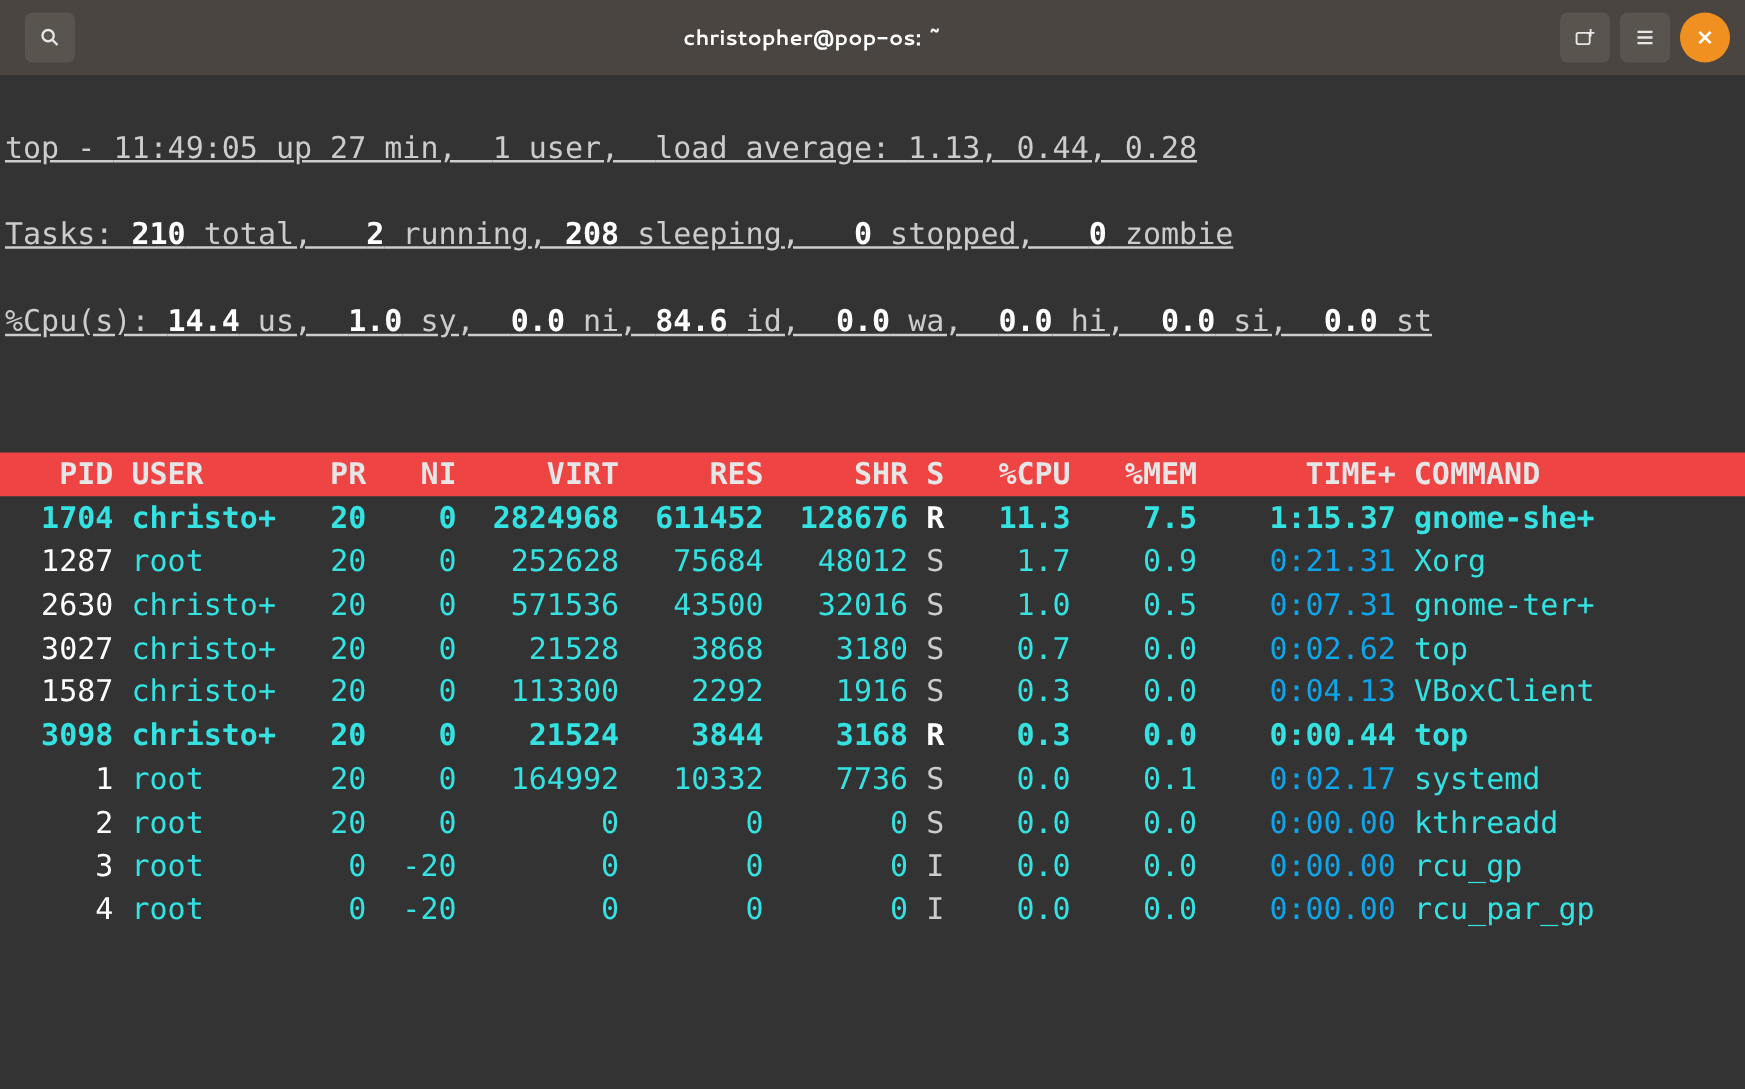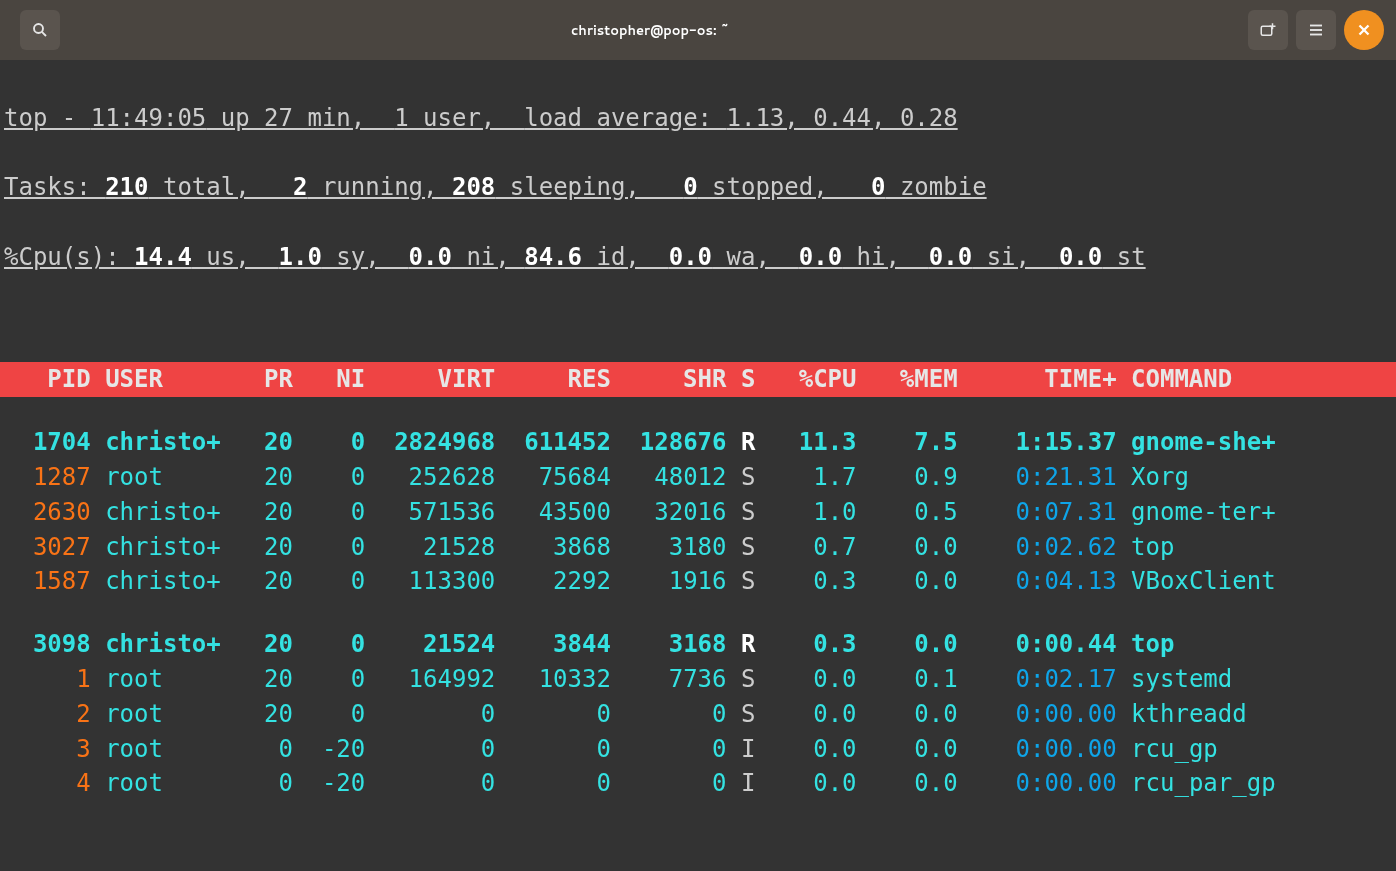--- a/index.html
+++ b/index.html
@@ -13,21 +13,21 @@
   }
 
   
   .titlebar {
     height: 60px;
     background: #4a4540;
     display: flex;
     align-items: center;
     padding: 0 12px;
     font-family: Cantarell, "DejaVu Sans", sans-serif;
-    font-size: 13px;
+    font-size: 17px;
   }
   .titlebar .title {
     flex: 1;
     text-align: center;
     color: #ffffff;
     font-weight: bold;
   }
   .btn, .btn-close {
     width: 40px; height: 40px;
     border-radius: 6px;
@@ -58,27 +58,27 @@
   .hdr {
     background: #ef4444;
     color: #e6e6e6;
     font-weight: bold;
     padding: 0 4px;
     white-space: pre;
   }
 
   
   .row { padding: 0 4px; white-space: pre; }
-  .row .c-pid  { color: #f97316; }
+  .row .c-pid  { color: #ffffff; }
   .row .c-user { color: #34e2e2; }
   .row .c-num  { color: #34e2e2; }
   .row .c-state{ color: #cccccc; }
   .row .c-time { color: #0ea5e9; }
   .row .c-cmd  { color: #34e2e2; }
-  .row.bold { font-weight: bold; margin-top: 28px; }
+  .row.bold { font-weight: bold; }
   .row.bold .c-pid, .row.bold .c-user, .row.bold .c-num,
   .row.bold .c-time, .row.bold .c-cmd { color: #34e2e2; }
   .row.bold .c-state{ color:#ffffff; }
 
   
 </style>
 </head>
 <body>
 
 <div class="titlebar">

